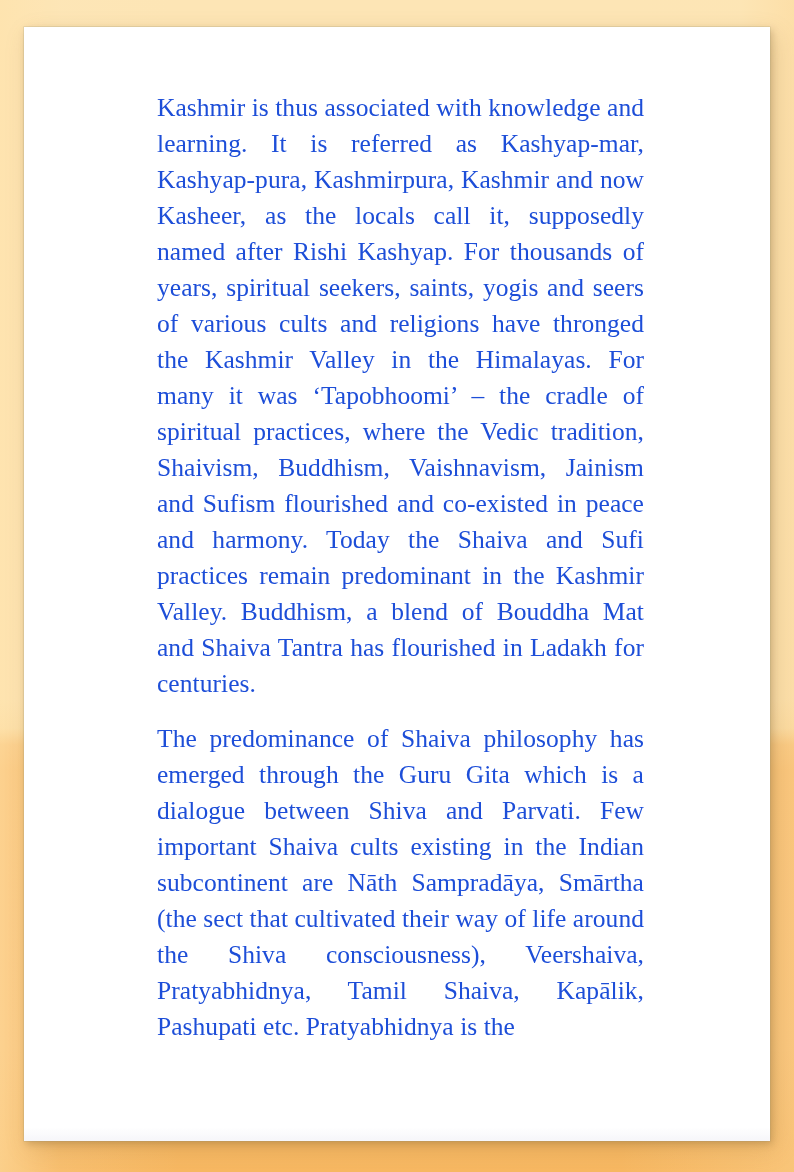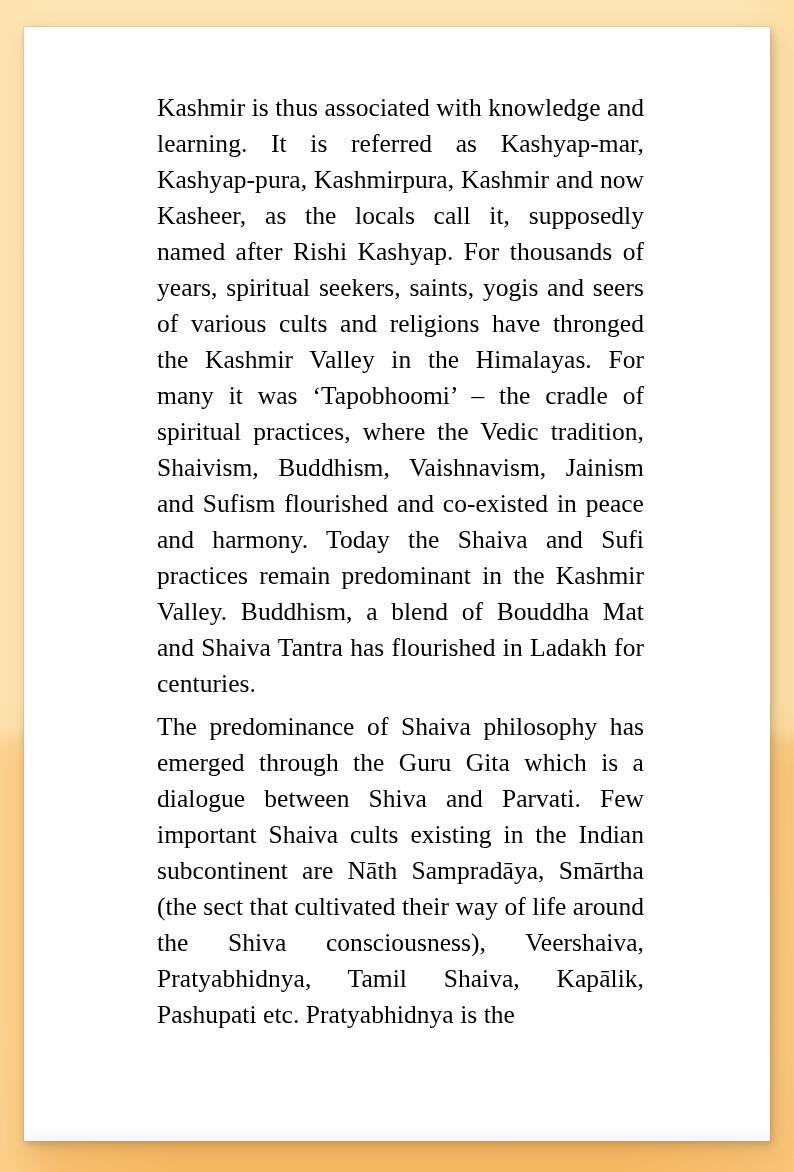--- a/index.html
+++ b/index.html
@@ -86,27 +86,27 @@
     top: 63px;        
     width: 487px;
   }
 
   p.body-paragraph {
     margin: 0;
     text-align: justify;
     text-justify: inter-word;
     font-size: 25.5px;
     line-height: 36px;
-    color: #000000;
+    color: #1d4ed8;
     letter-spacing: 0.05px;
     -webkit-font-smoothing: antialiased;
   }
 
   p.body-paragraph + p.body-paragraph {
-    margin-top: 7px;
+    margin-top: 19px;
   }
 
   
   p.body-paragraph {
     text-align-last: left;
   }
 </style>
 </head>
 <body>
 

